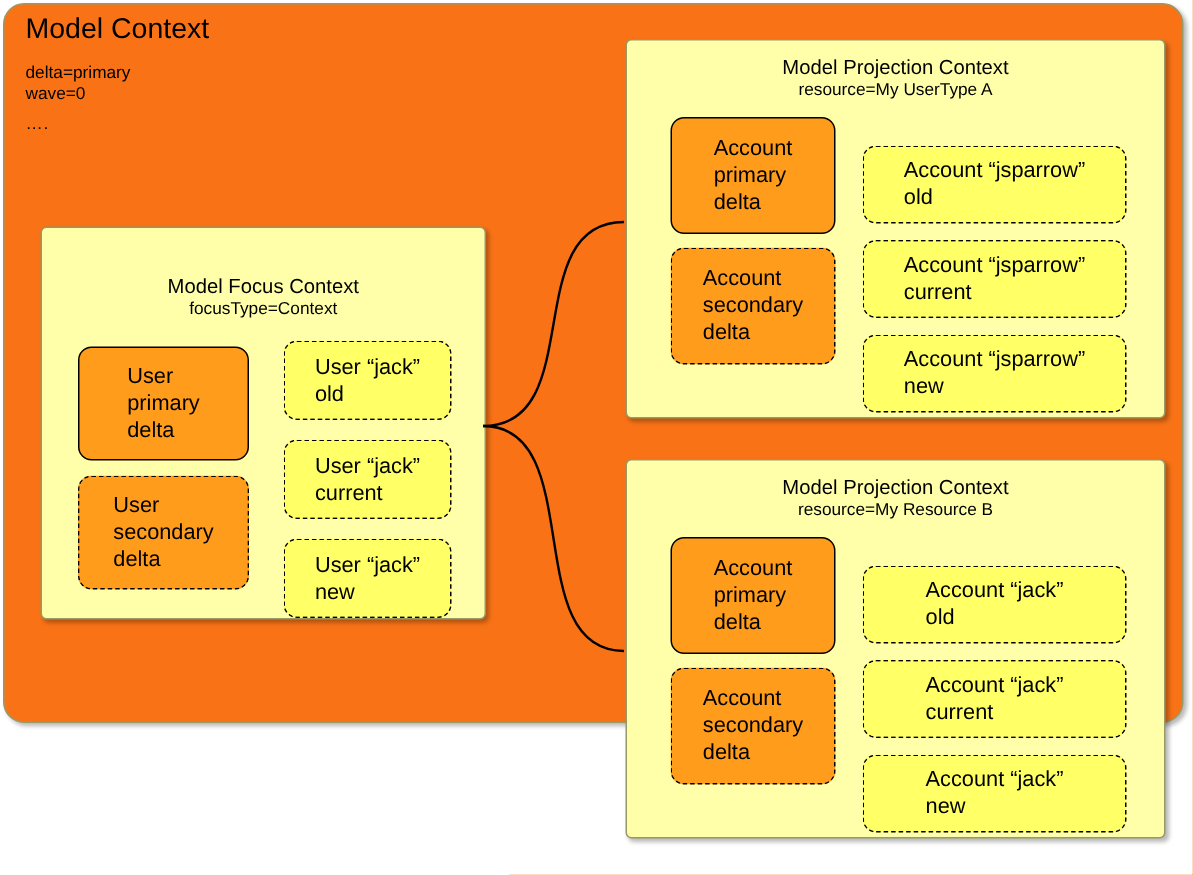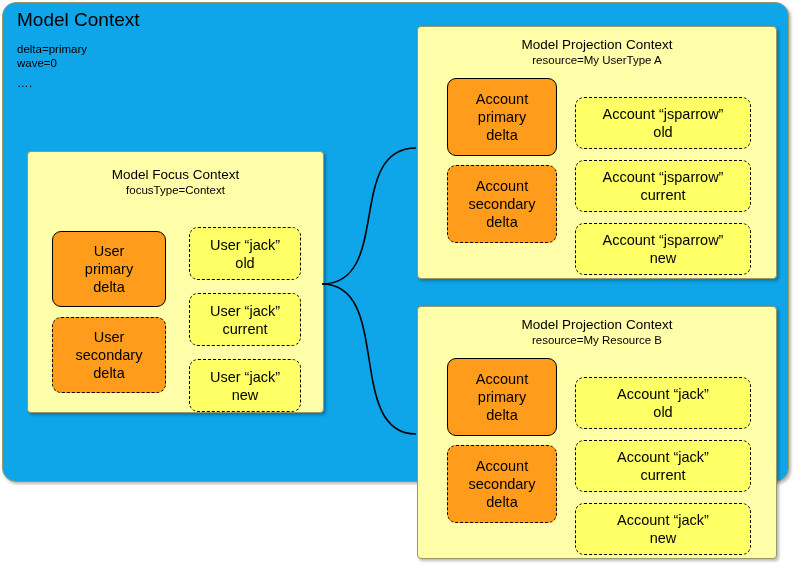--- a/index.html
+++ b/index.html
@@ -24,21 +24,21 @@
   }
 
   
   .model-context {
     position: absolute;
     left: 2px;
     top: 2px;
     width: 787px;
     height: 480px;
     box-sizing: border-box;
-    background: #0ea5e9;
+    background: #f97316;
     border: 1.5px solid #999966;
     border-radius: 14px;
     box-shadow: 2px 2px 3px rgba(0,0,0,0.28);
     padding-left: 25px;
   }
 
   .mc-title {
     position: absolute;
     left: 14px;
     top: 5px;
@@ -94,21 +94,20 @@
   }
 
   
   .node {
     position: absolute;
     box-sizing: border-box;
     border-radius: 9px;
     display: flex;
     align-items: center;
     justify-content: center;
-    text-align: center;
     font-size: 14.5px;
     line-height: 18px;
     color: #000;
     padding: 2px 4px;
   }
   .node .node-label { display: block; }
 
   .node.delta {
     background: #ff9c1c;
   }
@@ -144,21 +143,21 @@
     <div class="mc-title">Model Context</div>
 
     <div class="mc-props">
       <span class="prop-line">delta=primary</span><br>
       <span class="prop-line">wave=0</span>
       <span class="prop-ellipsis">….</span>
     </div>
 
     <div class="ctx-panel" style="left:24px; top:148px; width:297px; height:262px;">
 
-      <div class="ctx-head" style="top:14px;">
+      <div class="ctx-head" style="top:30px;">
         <span class="ctx-title">Model Focus Context</span>
         <span class="ctx-sub">focusType=Context</span>
       </div>
 
       <div class="node delta solid" style="left:24px; top:79px; width:114px; height:76px;">
         <span class="node-label">User<br>primary<br>delta</span>
       </div>
 
       <div class="node delta dashed" style="left:24px; top:165px; width:114px; height:76px;">
         <span class="node-label">User<br>secondary<br>delta</span>

